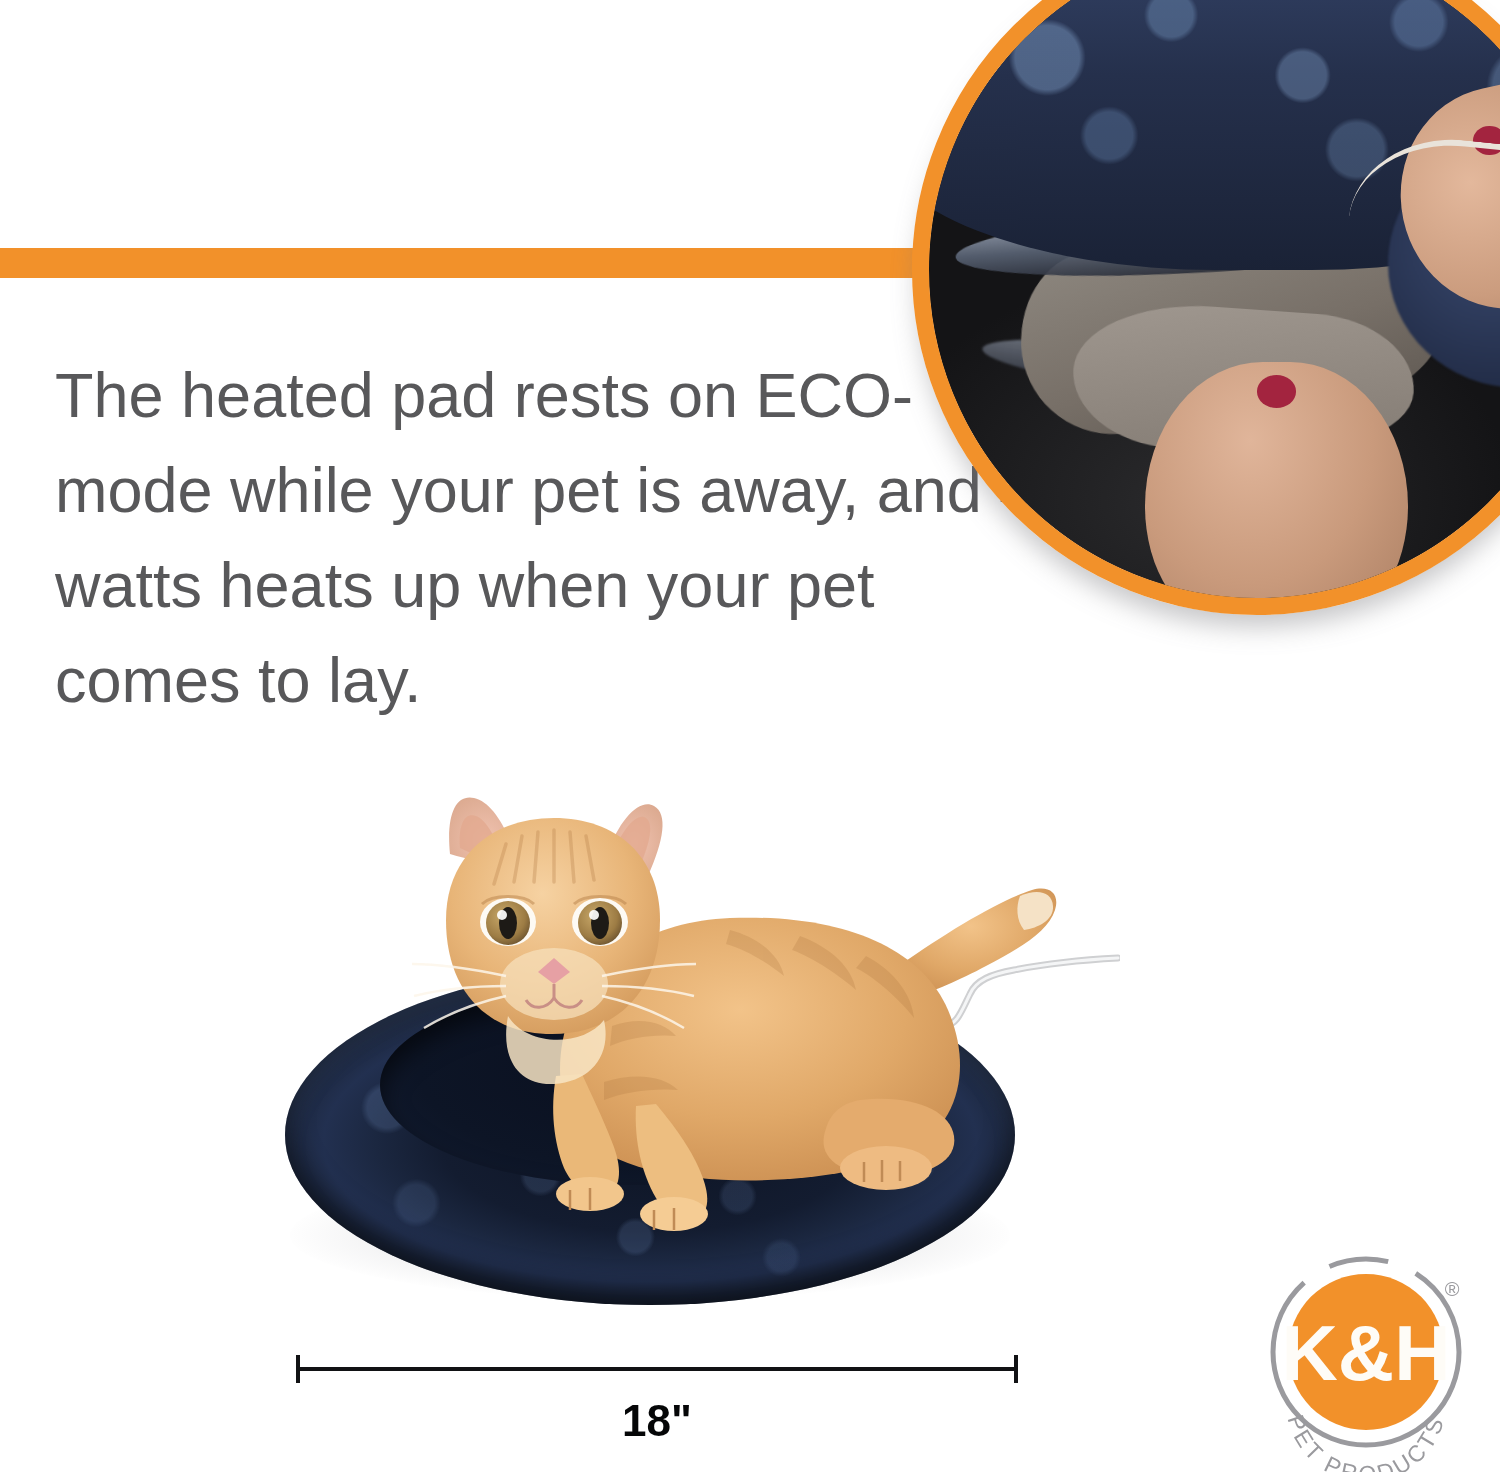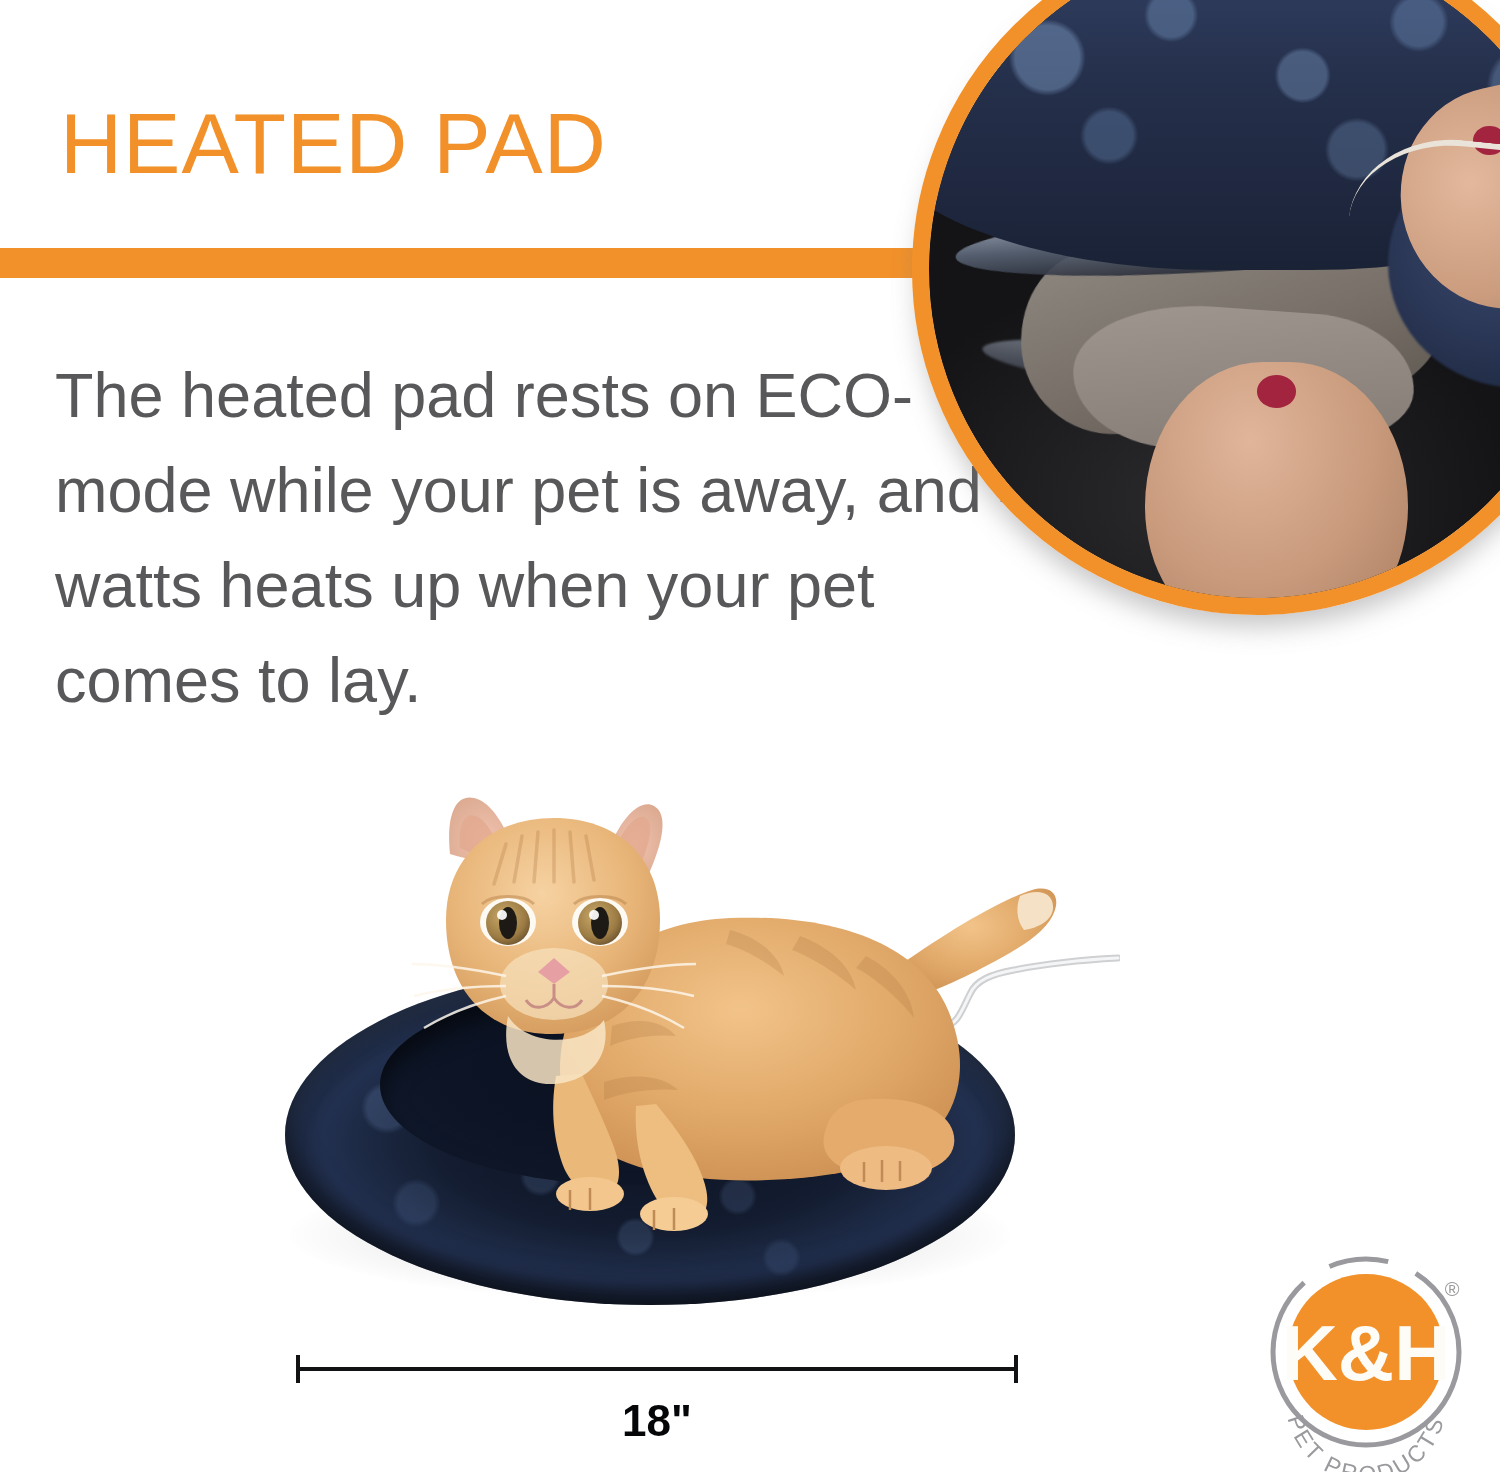--- a/index.html
+++ b/index.html
@@ -266,21 +266,20 @@
     width: 236px;
     height: 220px;
   }
   #logo svg { display: block; }
 </style>
 </head>
 <body>
 
 <div id="page">
 
-  <div id="title">HEATED PAD</div>
 
   <div id="divider"></div>
 
   <div id="body-text">The heated pad rests on ECO-mode while your pet is away, and 4 watts heats up when your pet comes to lay.</div>
 
   <div id="inset-wrap">
     <div id="inset-shadow"></div>
     <div id="inset-photo">
       <div class="ins" id="ins-black"></div>
       <div class="ins" id="ins-zipper2"></div>

